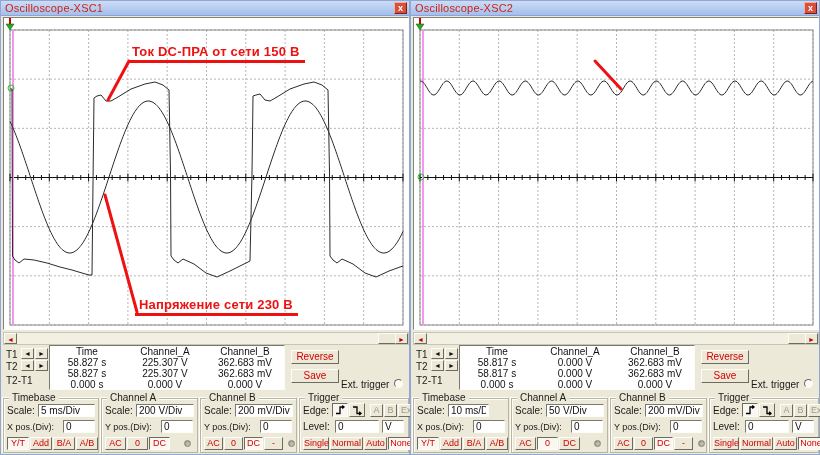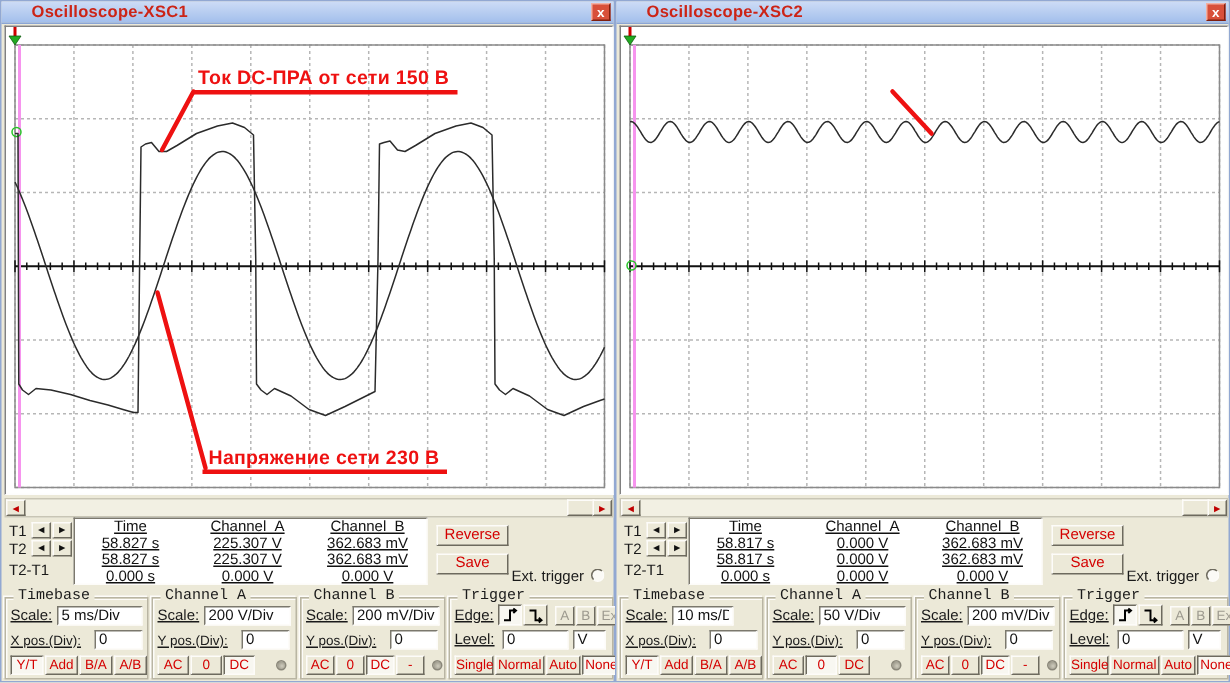--- a/index.html
+++ b/index.html
@@ -6,21 +6,21 @@
   html,body { width:820px; height:455px; overflow:hidden; }
   body { font-family:"Liberation Sans", sans-serif; background:#ece9d8; position:relative; }
 
   .window { position:absolute; top:0; width:410px; height:455px; background:#ece9d8;
             border:1px solid #92a8d2; }
   #win0 { left:0; } #win1 { left:410px; }
 
   .titlebar { position:absolute; left:0; top:0; width:100%; height:15px;
               background:linear-gradient(#cddcf6,#a3bfec); border-bottom:1px solid #8aa5d6;
               display:flex; align-items:center; }
-  .title-text { color:#cc2416; font-size:11px; font-weight:bold; padding-left:20px;
+  .title-text { color:#cc2416; font-size:11px; font-weight:normal; padding-left:4px;
                 letter-spacing:0.2px; }
   .close-btn { position:absolute; right:2px; top:1px; width:13px; height:12px;
                background:#d8503a; border:1px solid; border-color:#f2b0a2 #7e1e0e #7e1e0e #f2b0a2;
                color:#fff; font-size:9px; font-weight:bold; line-height:10px; text-align:center;
                cursor:default; }
 
   .plotwrap { position:absolute; left:2px; top:16px; width:406px; height:313px; background:#fff;
               border:1px solid; border-color:#808080 #fdfdfd #fdfdfd #808080; }
   svg.plot { position:absolute; left:0; top:0; width:404px; height:311px; }
 
@@ -33,41 +33,41 @@
   .scroll-btn { position:absolute; top:0; width:13px; height:11px; background:#ece9d8;
                 border:1px solid; border-color:#fdfcf9 #6d6a5e #6d6a5e #fdfcf9;
                 color:#c00000; font-size:7px; line-height:11px; text-align:center; }
   .scroll-thumb { position:absolute; left:374px; top:0; width:19px; height:11px; background:#ece9d8;
                   border:1px solid; border-color:#fdfcf9 #6d6a5e #6d6a5e #fdfcf9; }
 
   .lbl { position:absolute; font-size:10px; color:#1a1a1a; white-space:nowrap; }
   .readout-panel { position:absolute; left:48px; top:344px; width:236px; height:45px;
                    background:#fff; border:1px solid; border-color:#7b786d #fdfcf9 #fdfcf9 #7b786d;
                    font-size:10px; color:#111; }
-  .ro-row { display:flex; height:11px; line-height:11px;text-decoration:underline; }
+  .ro-row { display:flex; height:11px; line-height:11px; }
   .ro-c1 { width:74px; text-align:center; } .ro-c2 { width:82px; text-align:center; }
   .ro-c3 { width:78px; text-align:center; }
 
   .cur-btn { position:absolute; width:13px; height:11px; background:#ece9d8;
              border:1px solid; border-color:#fdfcf9 #6d6a5e #6d6a5e #fdfcf9;
              font-size:7px; line-height:9px; text-align:center; color:#111; }
 
   .btn { background:#ece9d8; border:1px solid; border-color:#fdfcf9 #6d6a5e #6d6a5e #fdfcf9;
          font-family:inherit; font-size:9px; color:#d40000; text-align:center;
          white-space:nowrap; line-height:11px; height:13px; cursor:default; }
   .btn.pressed { border-color:#6d6a5e #fdfcf9 #fdfcf9 #6d6a5e; background:#f8f7f1; }
   .btn.gray { color:#9d9a8f; }
   .bigbtn { position:absolute; left:290px; width:48px; height:14px; font-size:10px; line-height:12px; }
 
   .group { position:absolute; top:397px; height:55px; border:1px solid #b9b5a3;
            box-shadow:1px 1px 0 #fdfcf9 inset, -1px -1px 0 #fdfcf9; }
   .legend { position:absolute; left:5px; top:-7px; background:#ece9d8; font-size:10px;
-            color:#1a1a1a; padding:0 3px; white-space:nowrap;font-family:Liberation Mono, monospace; }
+            color:#1a1a1a; padding:0 3px; white-space:nowrap; }
   .g-row { position:absolute; left:3px; display:flex; align-items:center; }
-  .g-lbl { font-size:10px; color:#1a1a1a; white-space:nowrap;text-decoration:underline; }
+  .g-lbl { font-size:10px; color:#1a1a1a; white-space:nowrap; }
   .ipt { background:#fff; border:1px solid; border-color:#7b786d #fdfcf9 #fdfcf9 #7b786d;
          font-family:inherit; font-size:10px; color:#111; height:13px; padding:0 2px; }
   .coupl { width:7px; height:7px; border-radius:50%; border:1px solid #8a877a; margin-left:13px;
            background:radial-gradient(circle at 3px 3px, #cfccbd, #8a877a); }
   .edgebtn { width:16px; height:14px; padding:0; display:inline-flex; align-items:center;
              justify-content:center; }
   .ext-circle { position:absolute; left:393px; top:378px; width:9px; height:9px; border-radius:50%;
                 background:#fbfaf6; border:1px solid; border-color:#6d6a5e #fdfcf9 #fdfcf9 #6d6a5e; }
 </style>
 </head>

